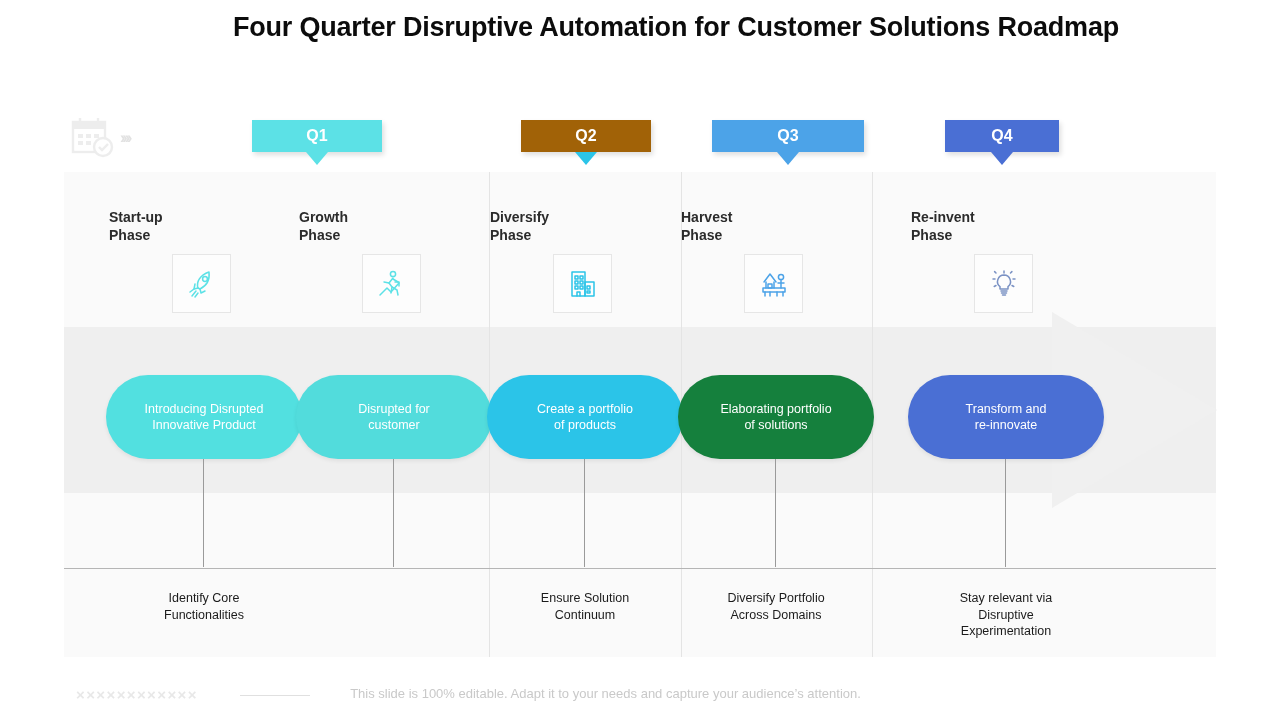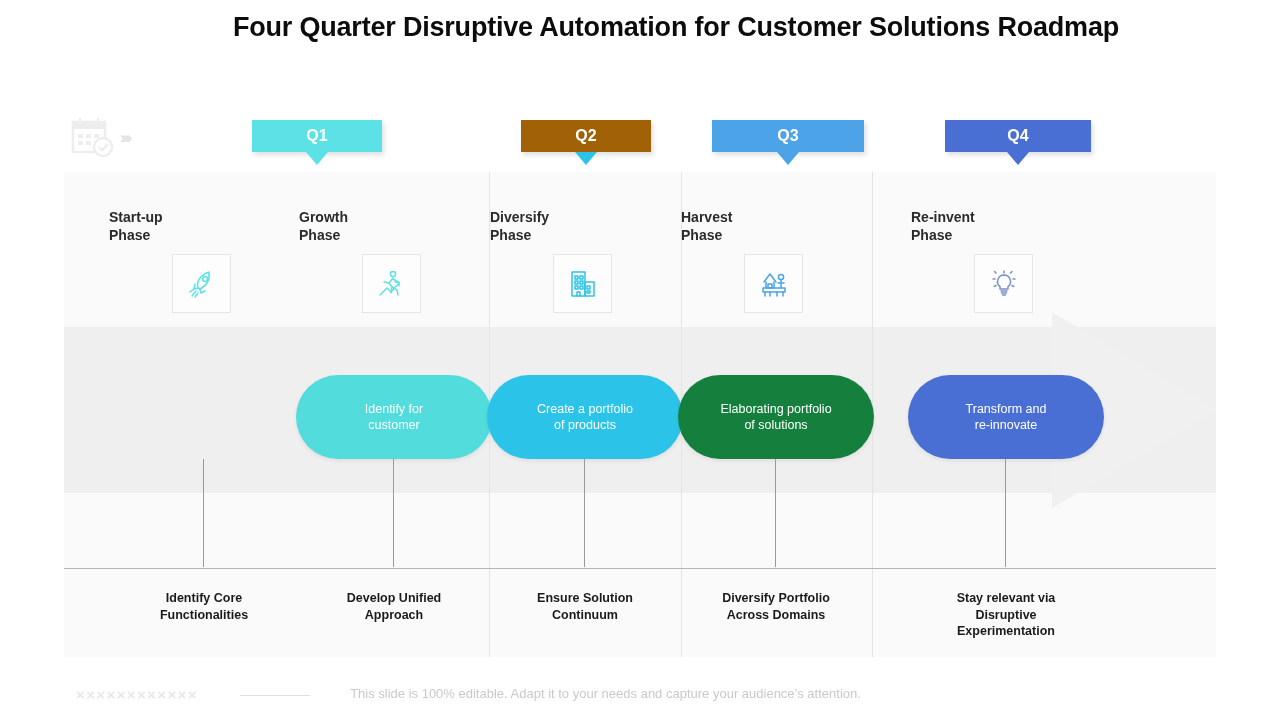--- a/index.html
+++ b/index.html
@@ -69,21 +69,21 @@
     display:flex;align-items:center;justify-content:center;text-align:center;
     color:#ffffff;font-size:12.5px;line-height:16px;
     box-shadow:0 2px 4px rgba(0,0,0,.07);
   }
   .connector{position:absolute;left:94px;top:287px;width:1px;height:108px;background:#9a9a9a;}
 
   
   .timeline{position:absolute;left:64px;top:568px;width:1152px;height:1px;background:#b5b5b5;}
   .task{
     position:absolute;left:-5px;top:418px;width:200px;text-align:center;
-    font-size:12.5px;line-height:16.5px;font-weight:bold;color:#1b1b1b;
+    font-size:12.5px;line-height:16.5px;font-weight:normal;color:#1b1b1b;
   }
 
   
   .foot-x{position:absolute;left:76px;top:686px;font-size:15px;letter-spacing:1.4px;color:#e8e8e8;font-weight:bold;}
   .foot-rule{position:absolute;left:240px;top:695px;width:70px;height:1px;background:#e0e0e0;}
   .foot-note{position:absolute;left:0;top:686px;width:1211px;text-align:center;font-size:13px;color:#c9c9c9;}
 </style>
 </head>
 <body>
 
@@ -124,21 +124,21 @@
         <span class="qtip" style="border-top: 13px solid rgb(92, 225, 230);"></span>
       </div>
       <div class="qbadge" style="left: 521px; width: 130px; background: #a16207;">
         <span>Q2</span>
         <span class="qtip" style="border-top: 13px solid rgb(43, 196, 232);"></span>
       </div>
       <div class="qbadge" style="left: 712px; width: 152px; background: rgb(76, 163, 232);">
         <span>Q3</span>
         <span class="qtip" style="border-top: 13px solid rgb(76, 163, 232);"></span>
       </div>
-      <div class="qbadge" style="left: 945px; width: 146px; background: rgb(74, 111, 212);">
+      <div class="qbadge" style="left: 945px; width: 114px; background: rgb(74, 111, 212);">
         <span>Q4</span>
         <span class="qtip" style="border-top: 13px solid rgb(74, 111, 212);"></span>
       </div>
     </div>
 
   <div class="timeline"></div>
 
   <div id="columns">
       <div class="col" style="left: 109px;">
         <div class="phase-name">
@@ -146,20 +146,26 @@
           <div>Phase</div>
         </div>
         <div class="icon-box">
           <svg xmlns="http://www.w3.org/2000/svg" width="34" height="34" viewBox="0 0 34 34" fill="none" stroke="#5ce1e6" stroke-width="1.5" stroke-linecap="round" stroke-linejoin="round">
             <path d="M13 21 C11 15 15 8 24 5 C25 13 21 19 15 22 Z"></path>
             <circle cx="20" cy="12" r="2.4"></circle>
             <path d="M13 21 l-4 1 l1 -5"></path>
             <path d="M15 22 l1 4 l4 -2"></path>
             <path d="M11 24 l-4 5 M13 26 l-3 4 M9 22 l-4 3"></path>
           </svg>
+        </div>
+        <div class="bubble" style="background: rgb(82, 224, 224);">
+          <div>
+            <div>Introducing Disrupted</div>
+            <div>Innovative Product</div>
+          </div>
         </div>
         <div class="connector"></div>
         <div class="task">
           <div>Identify Core</div>
           <div>Functionalities</div>
         </div>
       </div>
       <div class="col" style="left: 299px;">
         <div class="phase-name">
           <div>Growth</div>
@@ -170,29 +176,25 @@
             <circle cx="18" cy="7" r="2.6"></circle>
             <path d="M18 11 l-4 5 l3 4 l-1 6"></path>
             <path d="M17 20 l5 3 l1 5"></path>
             <path d="M14 16 l-5 -1 M18 12 l5 3"></path>
             <path d="M5 28 l7 -7 l4 4 l8 -9"></path>
             <path d="M20 15 l4 0 l0 4"></path>
           </svg>
         </div>
         <div class="bubble" style="background: rgb(82, 220, 220);">
           <div>
-            <div>Identify for</div>
+            <div>Disrupted for</div>
             <div>customer</div>
           </div>
         </div>
         <div class="connector"></div>
-        <div class="task">
-          <div>Develop Unified</div>
-          <div>Approach</div>
-        </div>
       </div>
       <div class="col" style="left: 490px;">
         <div class="phase-name">
           <div>Diversify</div>
           <div>Phase</div>
         </div>
         <div class="icon-box">
           <svg xmlns="http://www.w3.org/2000/svg" width="34" height="34" viewBox="0 0 34 34" fill="none" stroke="#2bc4e8" stroke-width="1.5" stroke-linecap="round" stroke-linejoin="round">
             <rect x="6" y="5" width="13" height="24"></rect>
             <rect x="19" y="15" width="9" height="14"></rect>

